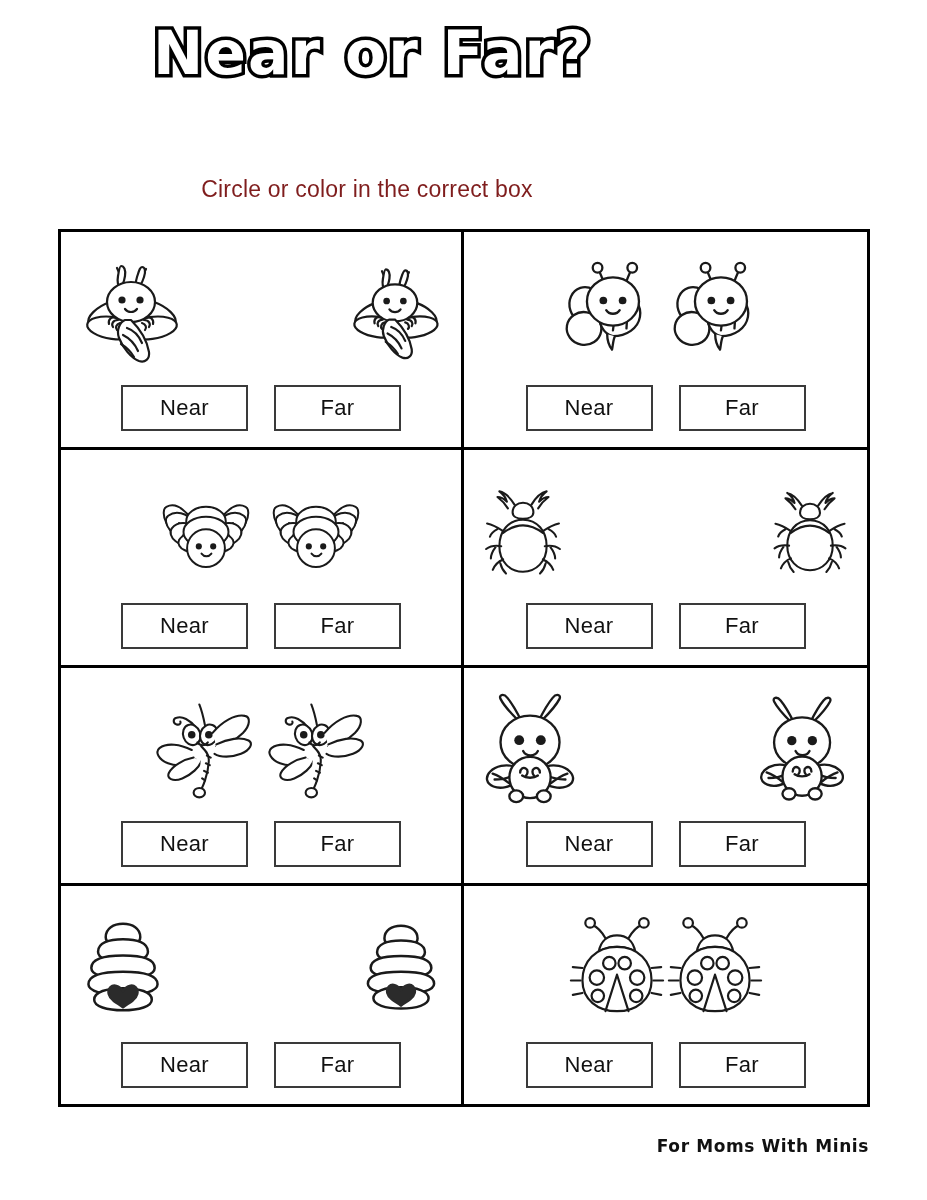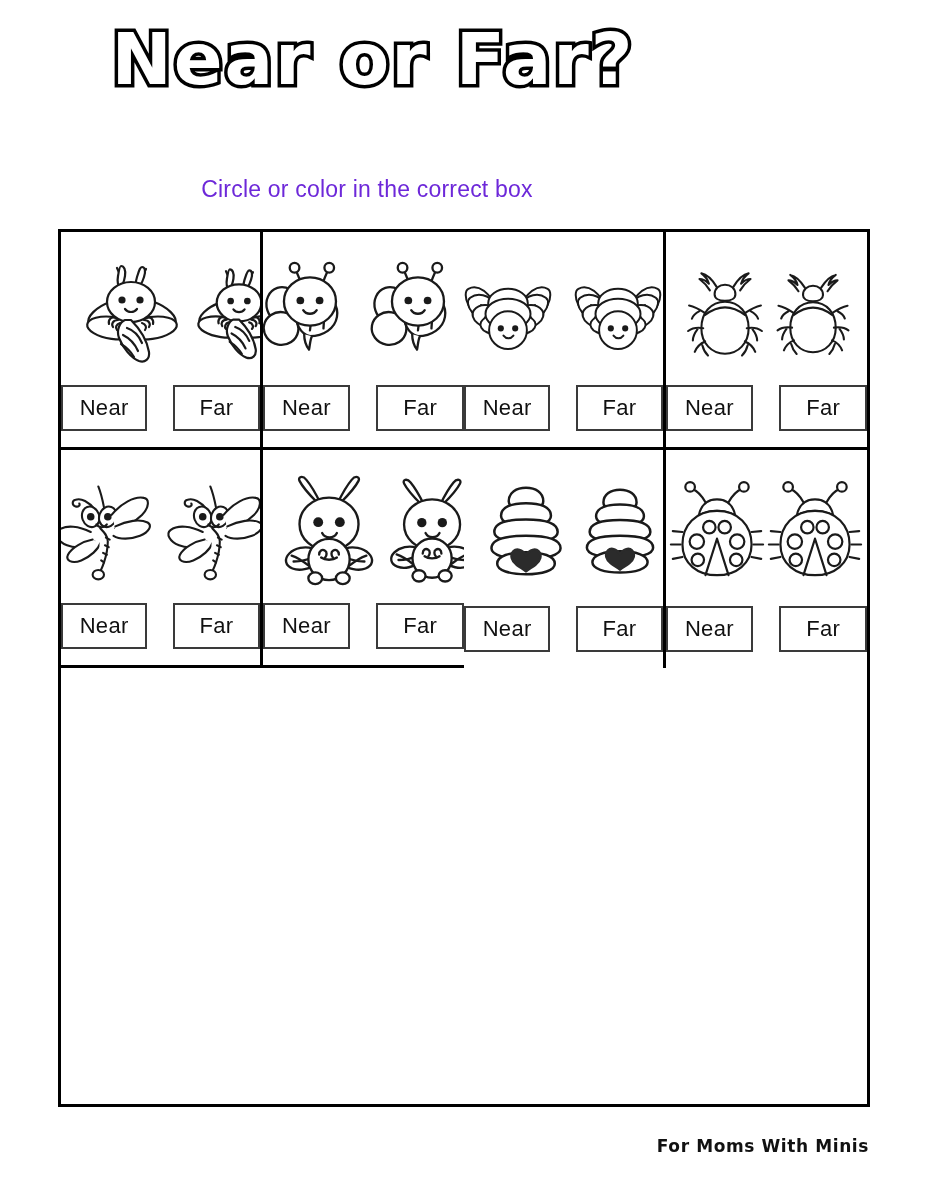--- a/index.html
+++ b/index.html
@@ -19,54 +19,54 @@
 
   
   .title {
     position: absolute;
     top: 22px;
     left: 0;
     width: 746px;
     text-align: center;
     font-family: "DejaVu Sans", sans-serif;
     font-weight: 700;
-    font-size: 72px;
+    font-size: 60px;
     line-height: 1.05;
     letter-spacing: 2px;
     color: #ffffff;
     -webkit-text-stroke: 7px #000000;
     paint-order: stroke fill;
     white-space: nowrap;
   }
 
   
   .subtitle {
     position: absolute;
     top: 176px;
     left: 0;
     width: 734px;
     text-align: center;
     font-family: "Liberation Sans", sans-serif;
     font-size: 23px;
     font-weight: 400;
-    color: #6d28d9;
+    color: #7f1d1d;
     letter-spacing: 0.2px;
   }
 
   
   .grid {
     position: absolute;
     left: 58px;
     top: 229px;
     width: 812px;
     height: 878px;
     box-sizing: border-box;
     border: 3px solid #000000;
     display: grid;
-    grid-template-columns: 1fr 1fr 1fr 1fr;
+    grid-template-columns: 1fr 1fr;
     grid-template-rows: 1fr 1fr 1fr 1fr;
     background: #ffffff;
   }
   .cell {
     position: relative;
     box-sizing: border-box;
     border-right: 3px solid #000000;
     border-bottom: 3px solid #000000;
     background: #ffffff;
     overflow: hidden;

